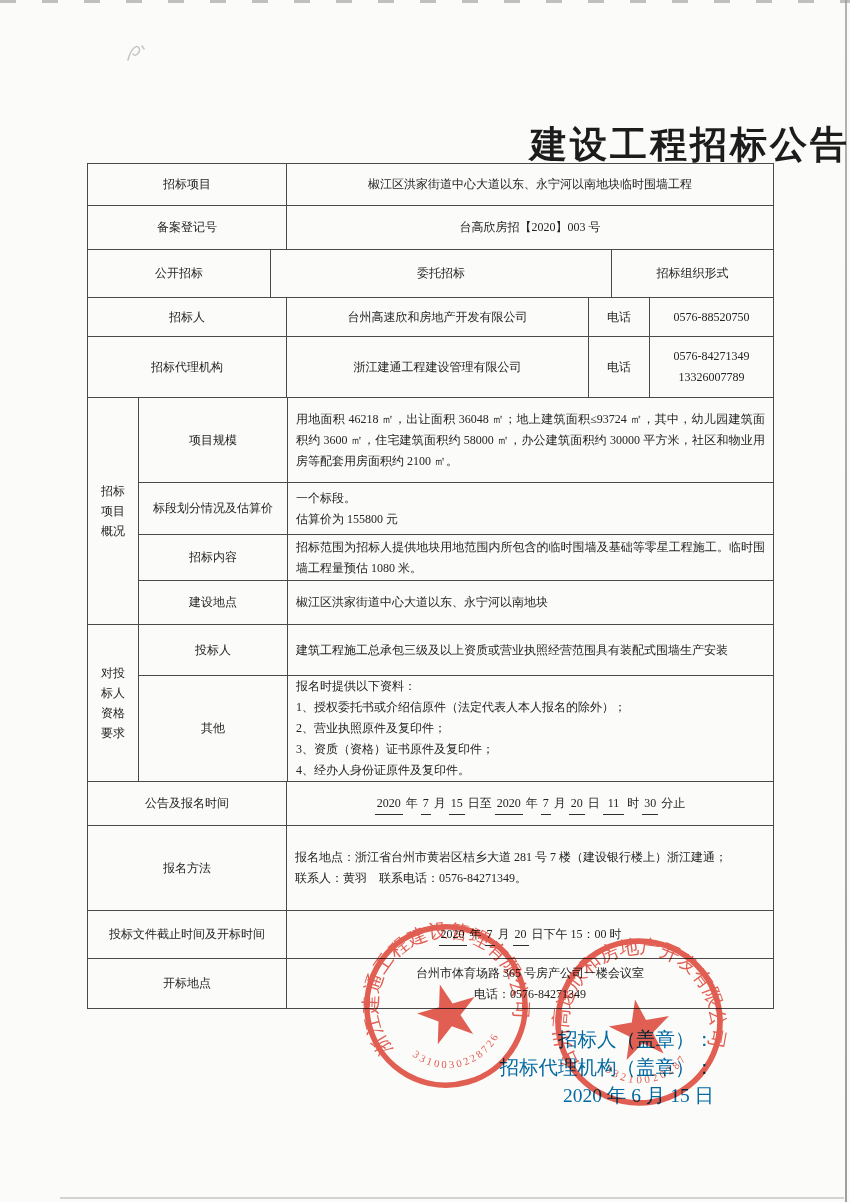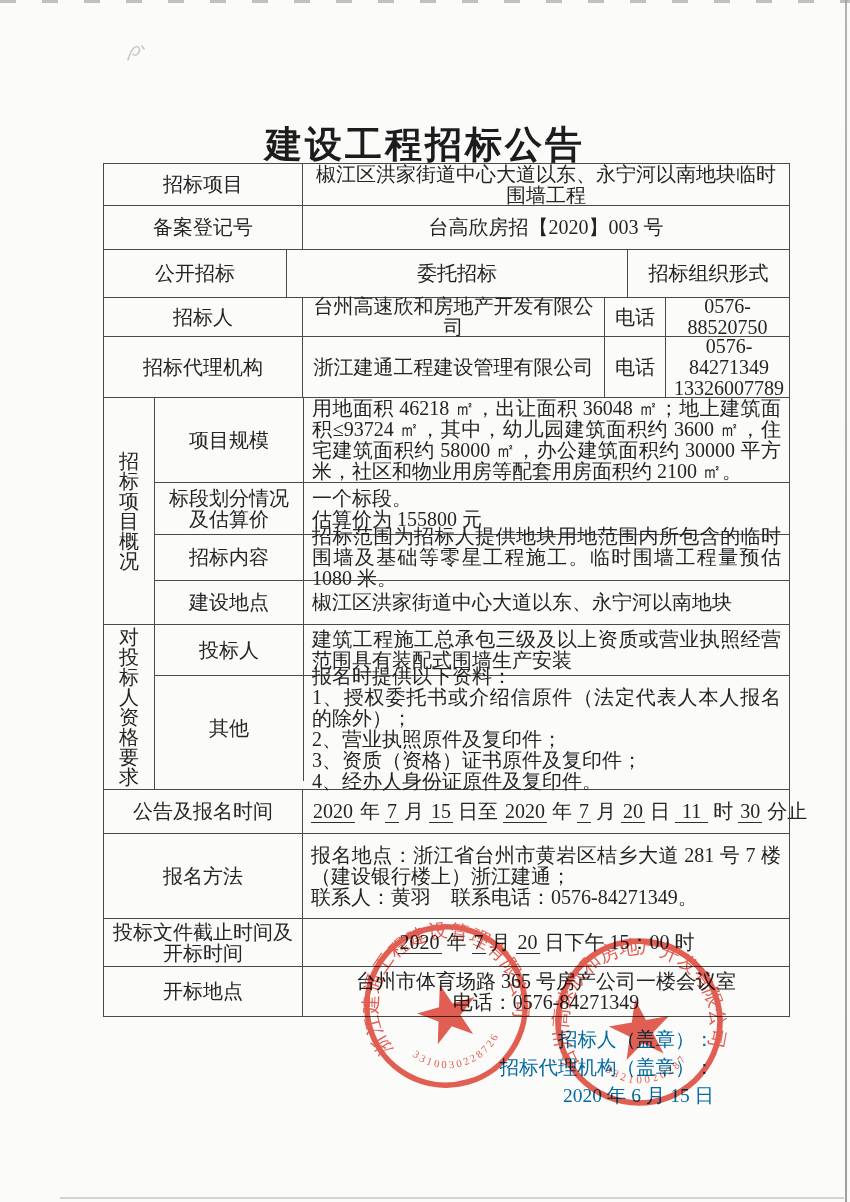--- a/index.html
+++ b/index.html
@@ -17,29 +17,29 @@
     background:repeating-linear-gradient(90deg,rgba(55,55,55,.55) 0 16px,transparent 16px 42px);
     opacity:.55;}
   .scan-right{position:absolute;top:0;right:3px;width:2px;height:1202px;
     background:linear-gradient(#9a9a9a,#7f7f7f);opacity:.75;}
   .scan-bottom{position:absolute;bottom:3px;left:60px;right:6px;height:2px;
     background:#c9c9c7;opacity:.8;}
   .pencil{position:absolute;left:124px;top:38px;opacity:.45;}
 
   .title{
     position:absolute;top:120px;left:0;width:850px;
-    text-align:center;font-size:37px;font-weight:bold;
+    text-align:right;font-size:37px;font-weight:bold;
     letter-spacing:3px;margin:0;color:#1c1c1c;font-family:Liberation Mono, monospace;
   }
 
   .doc-table{
-    position:absolute;left:103px;top:163px;width:687px;
+    position:absolute;left:87px;top:163px;width:687px;
     border:1.6px solid #4a4a4a;
     box-sizing:border-box;
-    font-size:20px;
+    font-size:12px;
   }
   .trow{display:flex;border-top:1.5px solid #4a4a4a;box-sizing:border-box;}
   .trow:first-child{border-top:none;}
   .tcell{
     border-left:1.5px solid #4a4a4a;box-sizing:border-box;
     display:flex;align-items:center;
     padding:2px 8px;line-height:21px;
     white-space:pre-line;
   }
   .tcell:first-child{border-left:none;}

